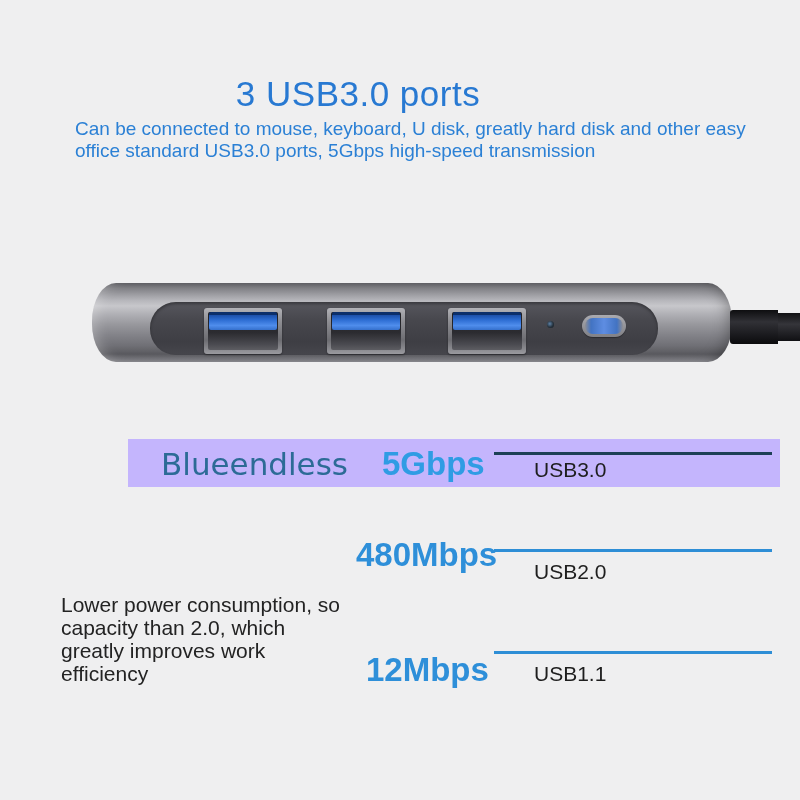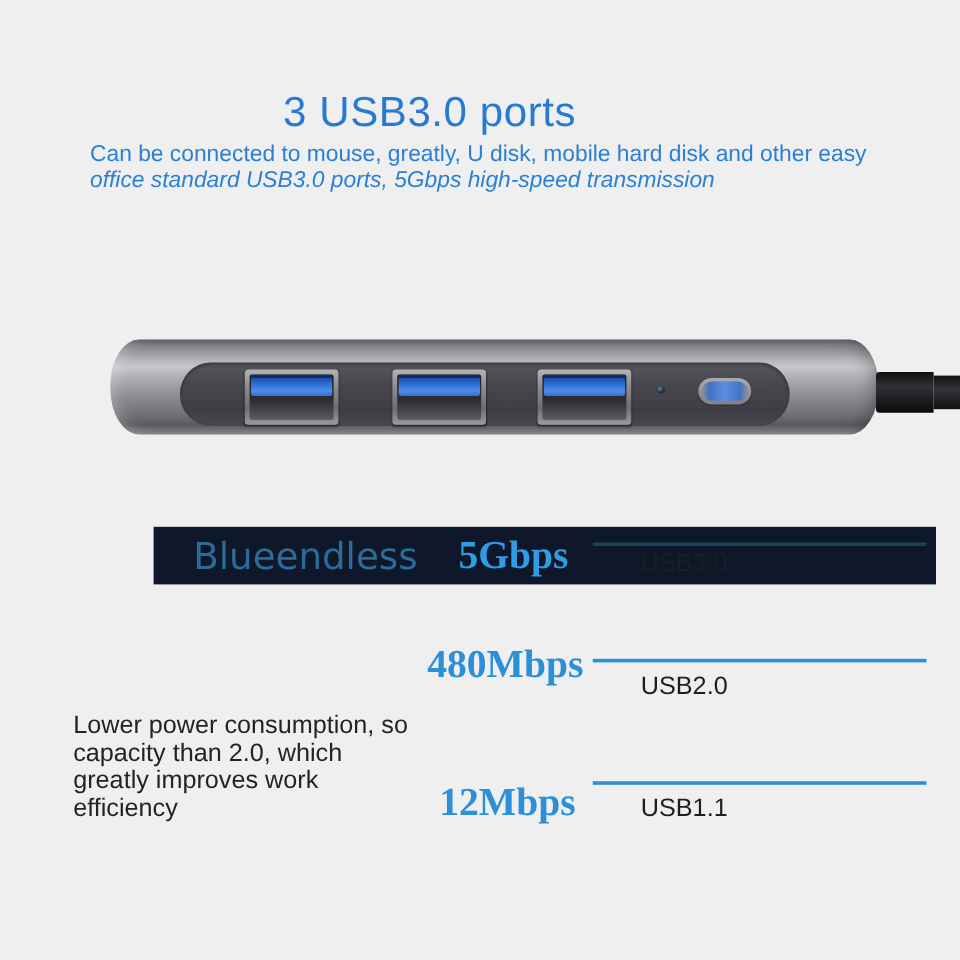--- a/index.html
+++ b/index.html
@@ -19,21 +19,21 @@
     font-size:35px;
     color:#2879d2;
     letter-spacing:0.5px;
   }
   .subtitle-line{
     left:75px;width:680px;
     font-size:19px;
     color:#2b80d5;
   }
   .subtitle-1{top:118px;}
-  .subtitle-2{top:140px;font-style:italic;}
+  .subtitle-2{top:140px;}
 
   
   .hub-body{
     left:92px;top:283px;width:640px;height:79px;
     border-radius:24px / 38px;
     background:linear-gradient(180deg,
       #5e5e63 0%,#838388 7%,#b6b6bb 22%,#c7c7cb 29%,
       #adadb2 41%,#97979c 53%,#84848a 65%,#707076 79%,
       #5a5a5f 90%,#74747a 96%,#8a8a8f 100%);
     box-shadow:inset 10px 0 14px -7px rgba(255,255,255,.28),
@@ -84,30 +84,30 @@
     background:linear-gradient(180deg,#0e0e10 0%,#313136 35%,#1c1c20 70%,#0b0b0d 100%);
   }
   .cable-tail{
     left:778px;top:313px;width:22px;height:28px;
     background:linear-gradient(180deg,#121214 0%,#35353a 40%,#101013 100%);
   }
 
   
   .banner{
     left:128px;top:439px;width:652px;height:48px;
-    background:#0f172a;
+    background:#c4b5fd;
   }
   .brand{
     position:absolute;left:33px;top:0;height:48px;line-height:50px;
     font-family:"DejaVu Sans", sans-serif;
     font-size:31px;
     color:#2c6b96;
   }
   .speed{
-    font-family:Liberation Serif, serif;
+    font-family:Liberation Sans, sans-serif;
     font-weight:600;
     color:#2e8fd9;
     font-size:33px;
     line-height:1;
   }
   .speed-1{left:382px;top:447px;color:#2f9ce4;}
   .speed-2{left:356px;top:538px;}
   .speed-3{left:366px;top:653px;}
 
   .spec-line{height:3px;width:278px;left:494px;}
@@ -131,21 +131,21 @@
     font-size:21px;
     line-height:23px;
     color:#232323;
   }
   .desc div{height:23px;}
 </style>
 </head>
 <body>
 
 <div class="abs title">3 USB3.0 ports</div>
-<div class="abs subtitle-line subtitle-1">Can be connected to mouse, greatly, U disk, mobile hard disk and other easy</div>
+<div class="abs subtitle-line subtitle-1">Can be connected to mouse, keyboard, U disk, greatly hard disk and other easy</div>
 <div class="abs subtitle-line subtitle-2">office standard USB3.0 ports, 5Gbps high-speed transmission</div>
 
 <div class="abs hub-body"></div>
 <div class="abs hub-panel"></div>
 
 <div class="abs usb-port port-1">
   <div class="recess"></div>
   <div class="tongue"></div>
 </div>
 <div class="abs usb-port port-2">

